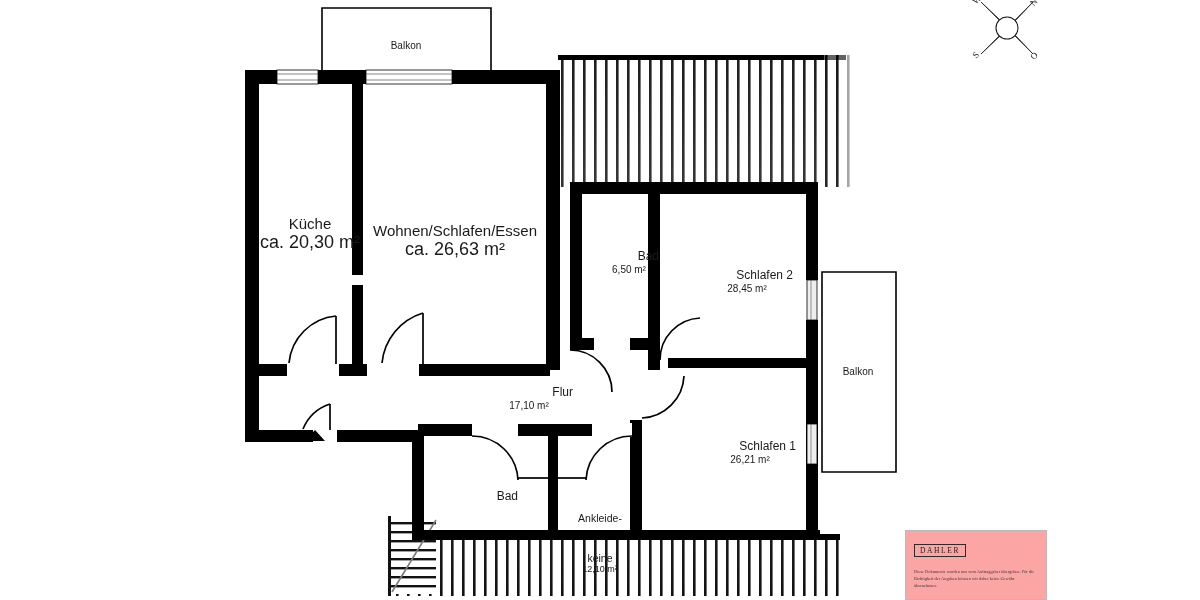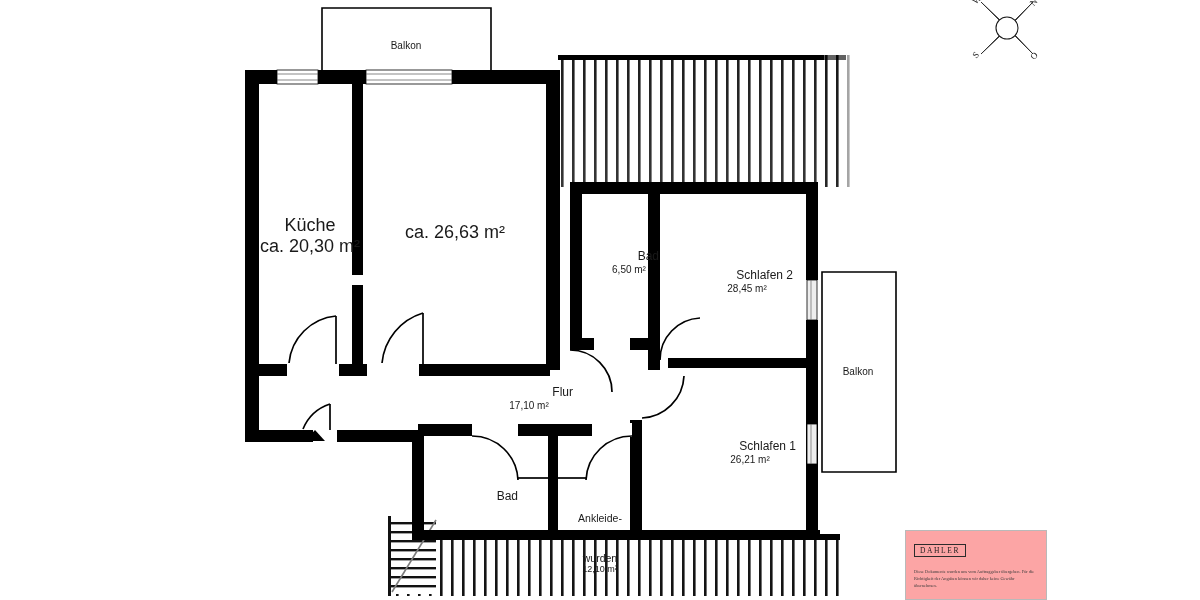--- a/index.html
+++ b/index.html
@@ -10,21 +10,21 @@
     -webkit-font-smoothing:antialiased;
   }
   #plan{position:absolute;left:0;top:0;width:1200px;height:600px;}
   .lbl{
     position:absolute;text-align:center;color:#1a1a1a;
     line-height:1.15;white-space:nowrap;pointer-events:none;
   }
   .lbl .name{display:block;}
   .lbl .area{display:block;}
   
-  .r-big .name{font-size:18px;}
+  .r-big .name{font-size:15px;}
   .r-big .area{font-size:18px;}
   .r-mid .name{font-size:12px;text-align:right;}
   .r-mid .area{font-size:10px;padding-left:28px;}
   .r-sm .name{font-size:10.5px;margin-top:28px;}
   .r-sm .area{font-size:9px;text-align:center;}
   .balk{font-size:10px;color:#1a1a1a;}
 
   
   #legend{
     position:absolute;left:905px;top:530px;width:142px;height:70px;
@@ -236,20 +236,21 @@
     <text x="29" y="30" font-family="Liberation Serif, serif" font-size="9" fill="#1a1a1a" text-anchor="middle" transform="rotate(-44,29,30)">O</text>
   </g>
 </svg>
 
 <div class="lbl r-big" style="left:235px;top:215px;width:150px;">
   <span class="name">Küche</span>
   <span class="area">ca. 20,30 m²</span>
 </div>
 
 <div class="lbl r-big" style="left:355px;top:222px;width:200px;">
+  <span class="name">Wohnen/Schlafen/Essen</span>
   <span class="area">ca. 26,63 m²</span>
 </div>
 
 <div class="lbl r-mid" style="left:571px;top:250px;width:88px;">
   <span class="name">Bad</span>
   <span class="area">6,50 m²</span>
 </div>
 
 <div class="lbl r-mid" style="left:673px;top:269px;width:120px;">
   <span class="name">Schlafen 2</span>
@@ -266,21 +267,21 @@
   <span class="area">26,21 m²</span>
 </div>
 
 <div class="lbl r-mid" style="left:434px;top:490px;width:84px;">
   <span class="name">Bad</span>
   <span class="area"></span>
 </div>
 
 <div class="lbl r-sm" style="left:557px;top:484px;width:86px;">
   <span class="name">Ankleide-</span>
-  <span class="name">wurden</span>
+  <span class="name">keine</span>
   <span class="area">12,10 m²</span>
 </div>
 
 <div class="lbl balk" style="left:356px;top:40px;width:100px;">
   <span>Balkon</span>
 </div>
 
 <div class="lbl balk" style="left:822px;top:366px;width:72px;">
   <span>Balkon</span>
 </div>

